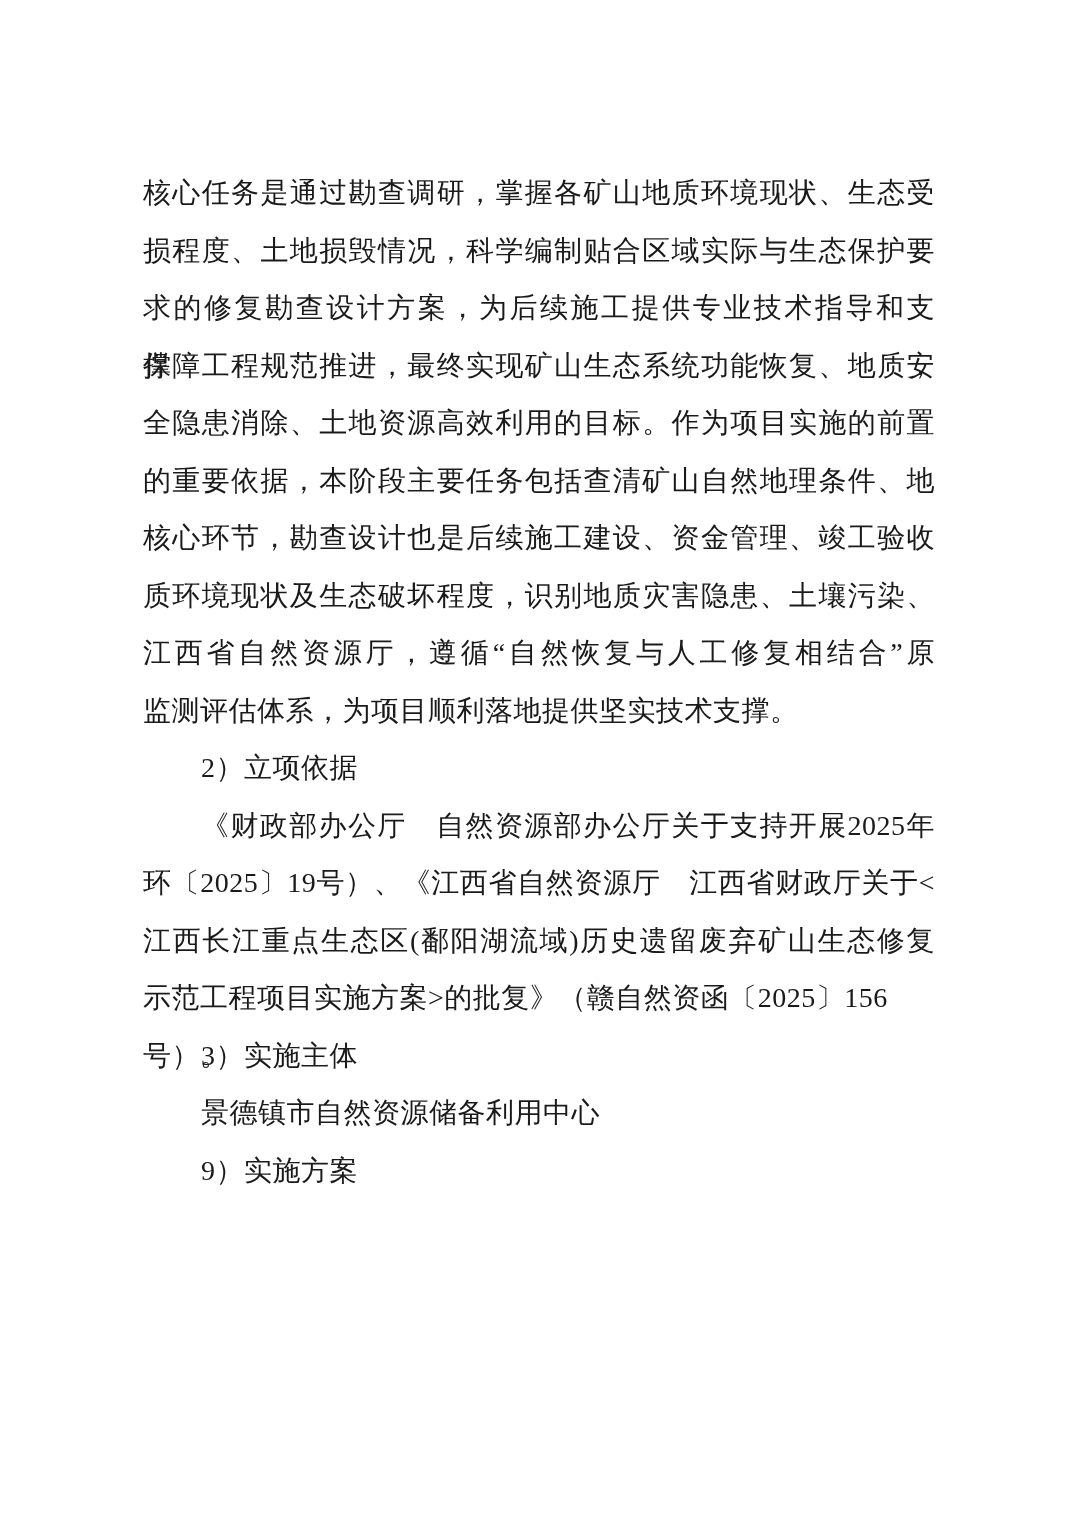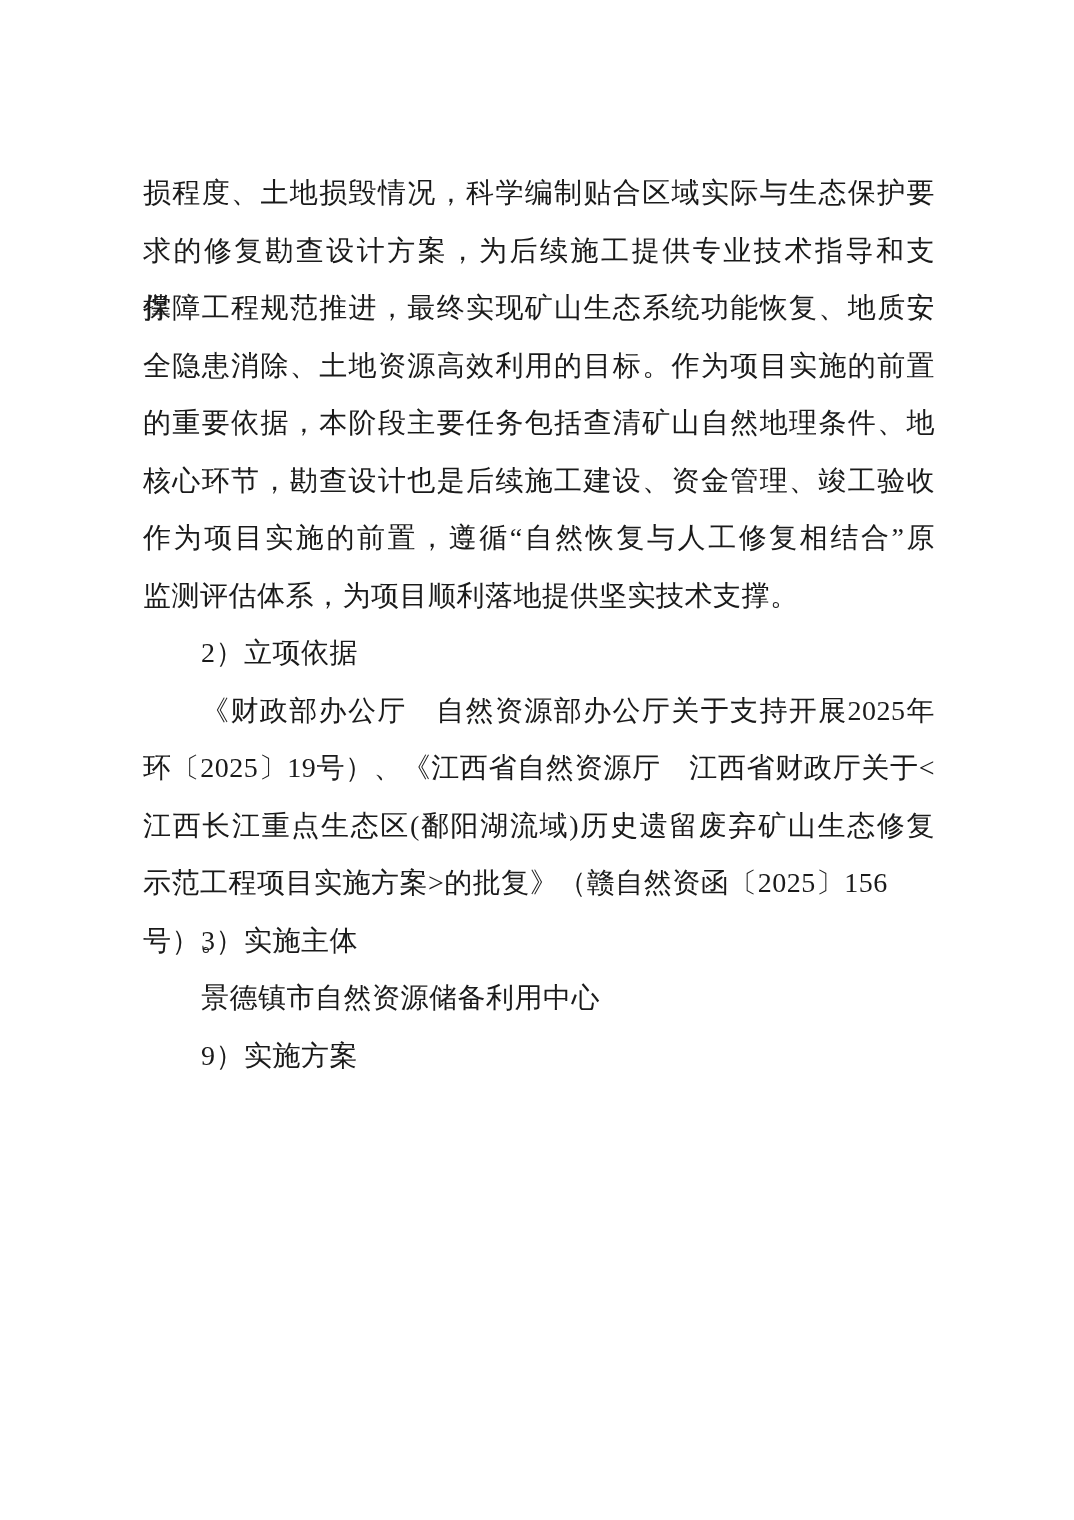--- a/index.html
+++ b/index.html
@@ -43,27 +43,29 @@
   
   .in {
     text-indent: 58px;
   }
 </style>
 </head>
 <body>
 
 <div class="page">
   <div class="text-block">
+    <div class="ln j">核心任务是通过勘查调研，掌握各矿山地质环境现状、生态受</div>
     <div class="ln j">损程度、土地损毁情况，科学编制贴合区域实际与生态保护要</div>
     <div class="ln j">求的修复勘查设计方案，为后续施工提供专业技术指导和支撑，</div>
     <div class="ln j">保障工程规范推进，最终实现矿山生态系统功能恢复、地质安</div>
     <div class="ln j">全隐患消除、土地资源高效利用的目标。作为项目实施的前置</div>
     <div class="ln j">的重要依据，本阶段主要任务包括查清矿山自然地理条件、地</div>
     <div class="ln j">核心环节，勘查设计也是后续施工建设、资金管理、竣工验收</div>
-    <div class="ln j">作为项目实施的前置，遵循“自然恢复与人工修复相结合”原</div>
+    <div class="ln j">质环境现状及生态破坏程度，识别地质灾害隐患、土壤污染、</div>
+    <div class="ln j">江西省自然资源厅，遵循“自然恢复与人工修复相结合”原</div>
     <div class="ln">监测评估体系，为项目顺利落地提供坚实技术支撑。</div>
     <div class="ln in">2）立项依据</div>
     <div class="ln j in">《财政部办公厅　自然资源部办公厅关于支持开展2025年</div>
     <div class="ln j">环〔2025〕19号）、《江西省自然资源厅　江西省财政厅关于&lt;</div>
     <div class="ln j">江西长江重点生态区(鄱阳湖流域)历史遗留废弃矿山生态修复</div>
     <div class="ln">示范工程项目实施方案&gt;的批复》（赣自然资函〔2025〕156号）。</div>
     <div class="ln in">3）实施主体</div>
     <div class="ln in">景德镇市自然资源储备利用中心</div>
     <div class="ln in">9）实施方案</div>
   </div>

